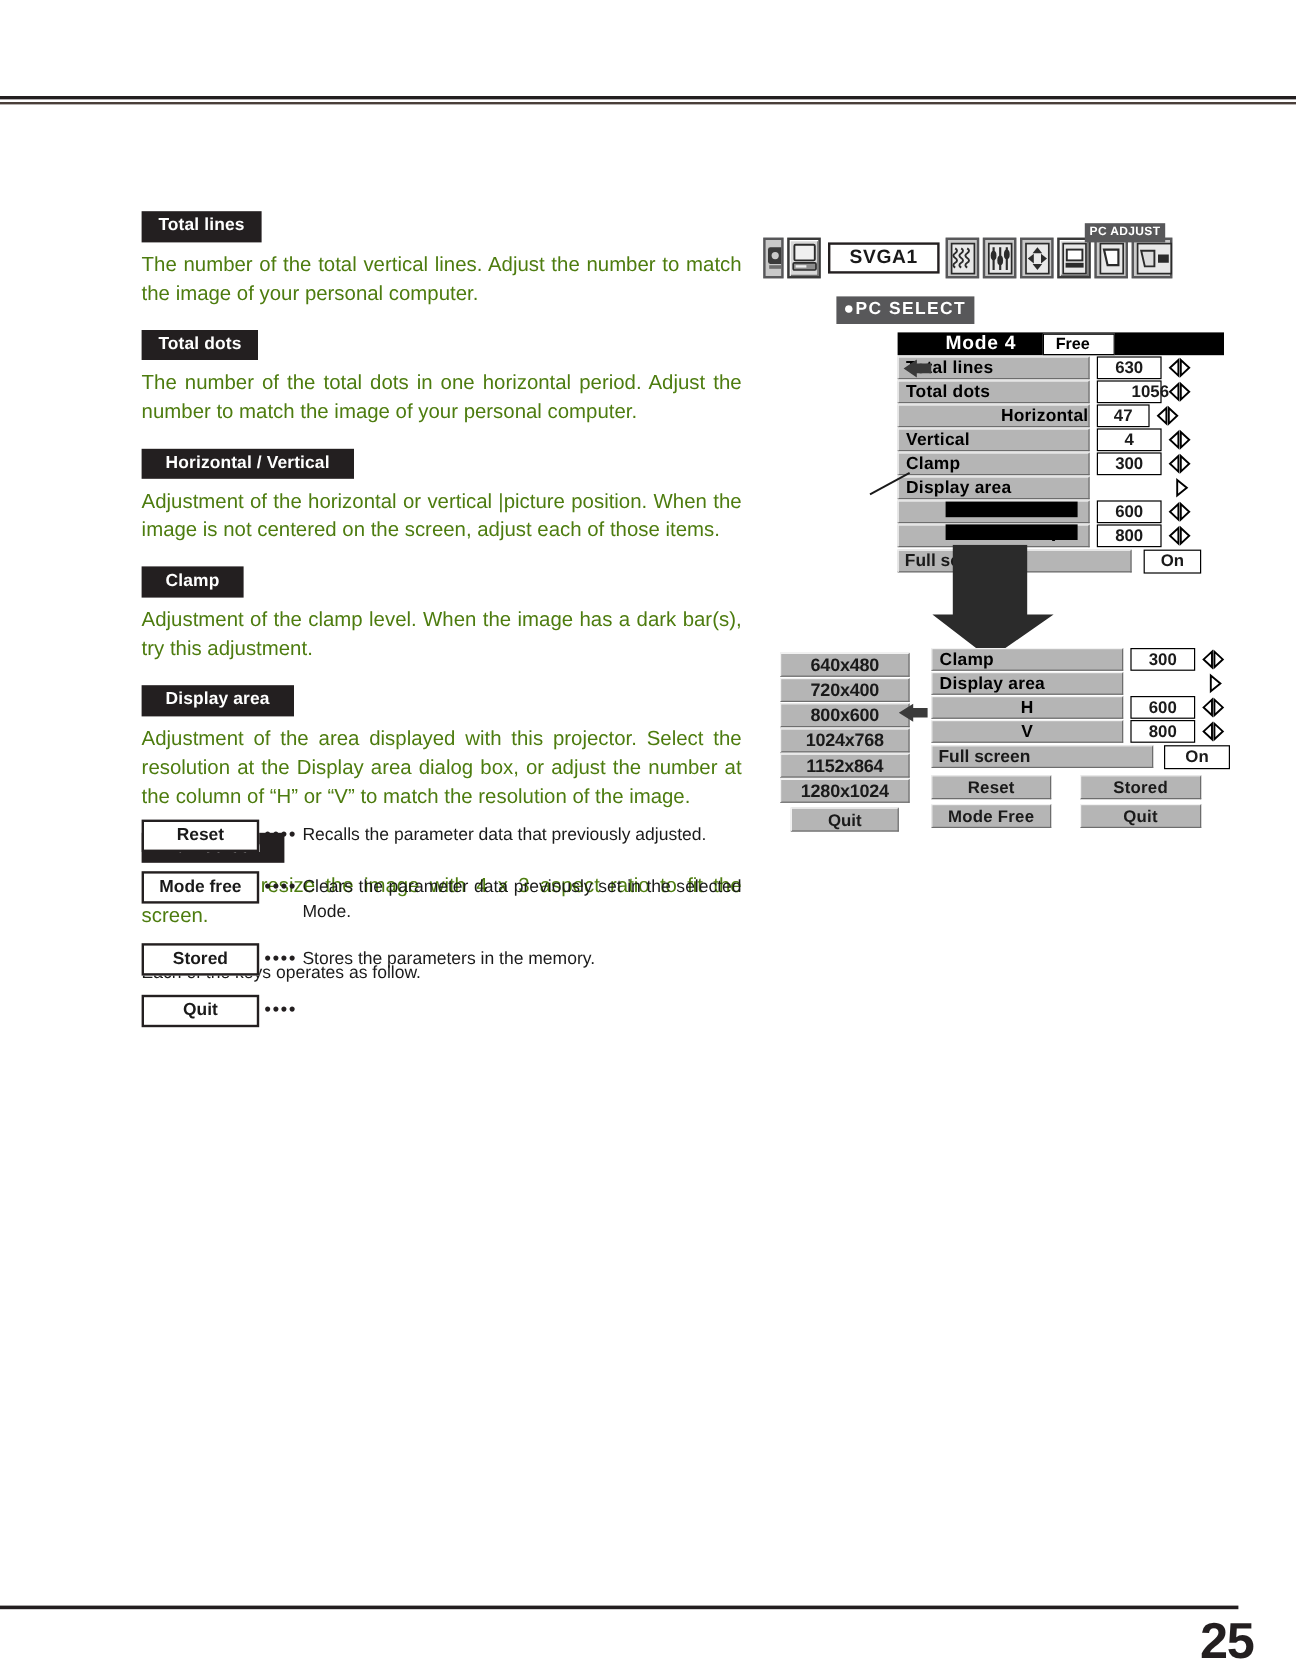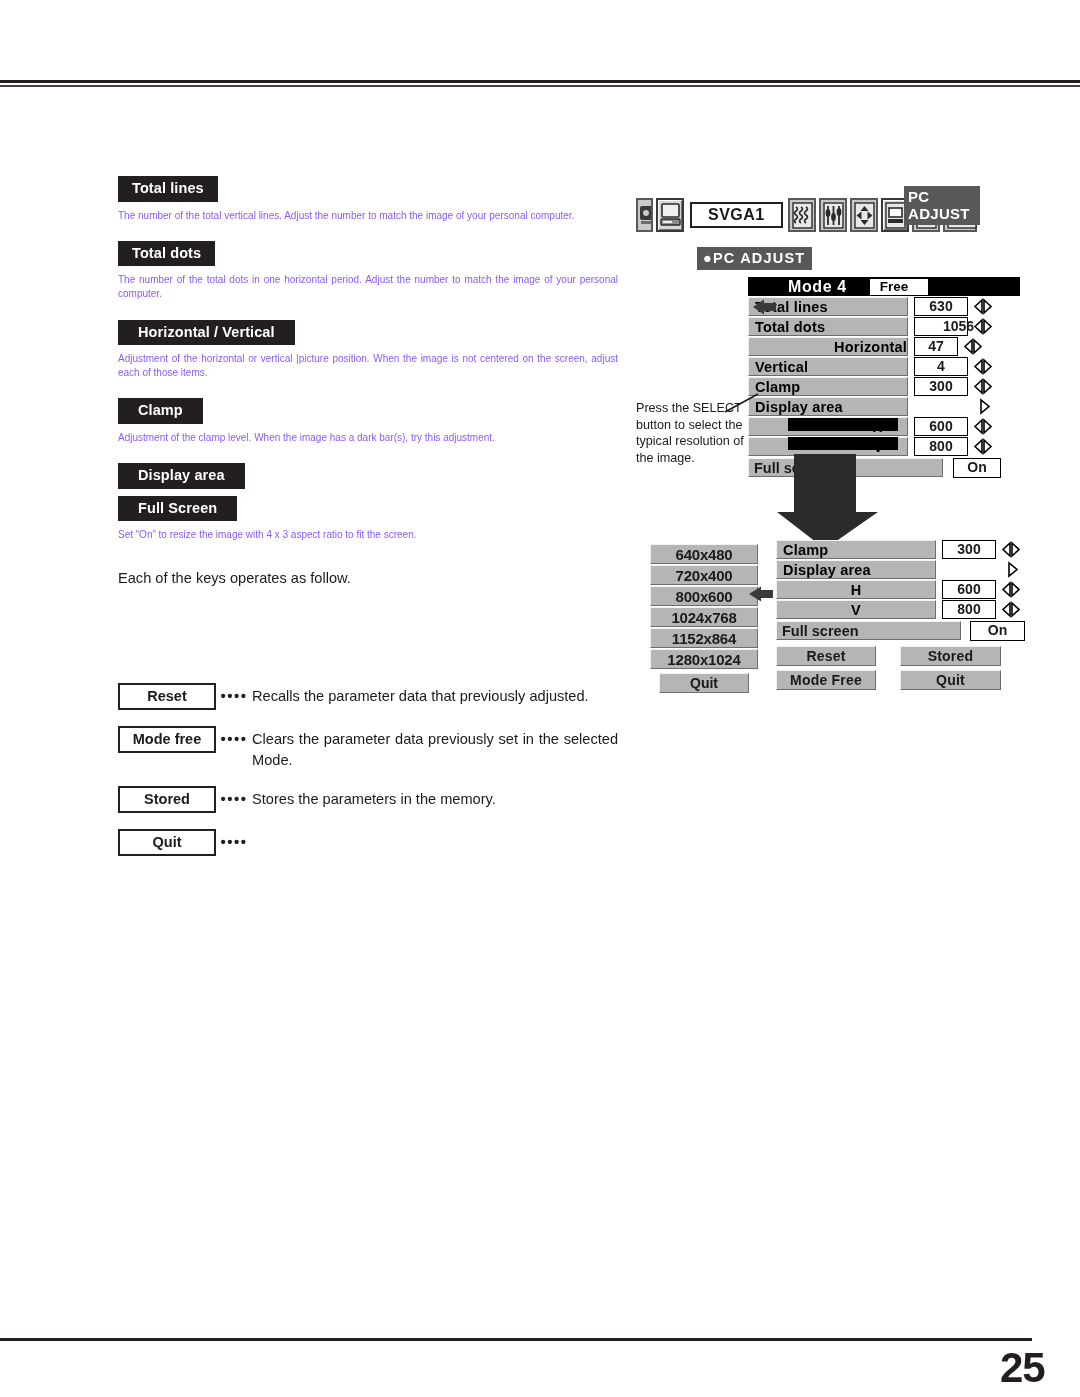--- a/index.html
+++ b/index.html
@@ -18,21 +18,21 @@
   .rule-bottom{position:absolute;left:0;width:1032px;height:3px;background:#231f20;}
   .page-num{position:absolute;font-family:"Liberation Sans", sans-serif;
     font-weight:bold;font-size:42px;color:#231f20;letter-spacing:-1px;}
 
   
   .col-left{position:absolute;left:118px;top:176px;width:500px;}
   .sec-head{display:inline-block;background:#231f20;color:#ffffff;
     font-weight:bold;font-size:14.5px;line-height:1;
     padding:5px 14px 6px 14px;margin:0 0 7px 0;letter-spacing:0.1px;}
   .sec-head.indent{padding-left:20px;padding-right:20px;}
-  .body-text{font-size:10px;line-height:1.42;color:#8b5cf6;
+  .body-text{font-size:17px;line-height:1.42;color:#4d7c0f;
     text-align:justify;margin:0 0 18px 0;}
   .body-text.last{margin-bottom:20px;}
   .plain-line{font-size:14.6px;line-height:1.42;margin:26px 0 18px 0;}
 
   
   .keys{position:absolute;left:118px;top:683px;width:500px;}
   .key-row{display:flex;align-items:flex-start;margin-bottom:16px;}
   .key-btn{width:98px;min-height:24px;border:2px solid #231f20;
     background:#ffffff;text-align:center;font-weight:bold;font-size:14.5px;
     line-height:21px;padding:1px 0;box-sizing:border-box;flex:0 0 auto;}
@@ -49,21 +49,21 @@
   .menubar{position:absolute;left:0;top:6px;display:flex;align-items:center;}
   .mb-icon{width:28px;height:34px;margin-right:3px;box-sizing:border-box;
     border:2px solid #58585a;background:#c9c9c9;position:relative;}
   .mb-icon.sel{background:#d8d8d8;border-color:#3a3a3a;
      box-shadow:inset 1px 1px 0 #ffffff, inset -1px -1px 0 #707070;}
   .mb-icon.half{width:17px;overflow:hidden;}
   .mb-label{border:2px solid #231f20;background:#ffffff;
     font-weight:bold;font-size:16px;padding:2px 16px;margin:0 5px 0 3px;
     letter-spacing:0.5px;}
   .tip{position:absolute;left:268px;top:-12px;background:#58585a;
-    color:#ffffff;font-weight:bold;font-size:15px;letter-spacing:0.3px;
+    color:#ffffff;font-weight:bold;font-size:10px;letter-spacing:0.3px;
     padding:2px 4px 3px 4px;}
 
   .menu-title{position:absolute;left:61px;top:55px;background:#58585a;
     color:#ffffff;font-weight:bold;font-size:14.5px;
     letter-spacing:1.2px;padding:3px 7px 4px 6px;}
 
   
   .dlg{position:absolute;}
   .dlg-header{background:#000000;color:#ffffff;font-weight:bold;font-size:16px;
     height:19px;line-height:19px;display:flex;align-items:center;}
@@ -153,20 +153,21 @@
     <p class="body-text">Adjustment of the horizontal or vertical |picture position.  When the image is not centered on the screen, adjust each of those items.</p>
   </div>
 
   <div>
     <div class="sec-head indent">Clamp</div>
     <p class="body-text">Adjustment of the clamp level.  When the image has a dark bar(s), try this adjustment.</p>
   </div>
 
   <div>
     <div class="sec-head indent">Display area</div>
+    <p class="body-text">Adjustment of the area displayed with this projector.  Select the resolution at the Display area dialog box, or adjust the number at the column of “H” or  “V” to match the resolution of the image.</p>
   </div>
 
   <div>
     <div class="sec-head indent">Full Screen</div>
     <p class="body-text last">Set “On” to resize the image with 4 x 3 aspect ratio to fit the screen.</p>
   </div>
 
   <p class="plain-line">Each of the keys operates as follow.</p>
 </div>
 
@@ -259,21 +260,21 @@
       <svg width="33" height="30" viewBox="0 0 33 30" style="margin:1px 0 0 1px;">
         <rect x="2" y="2" width="28" height="25" fill="#e8e8e8" stroke="#2b2b2b" stroke-width="1.4"></rect>
         <path d="M5 8 l11 0 l0 13 l-8 0 z" fill="#dcdcdc" stroke="#2b2b2b" stroke-width="1.6"></path>
         <path d="M19 11 l9 0 l0 7 l-9 0 z" fill="#2b2b2b"></path>
       </svg>
     </div>
 
     <div class="tip">PC ADJUST</div>
   </div>
 
-  <div class="menu-title">●PC  ADJUST</div>
+  <div class="menu-title">●PC  SELECT</div>
 
   <div class="dlg" style="left:112px;top:85px;width:272px;">
 
     <div class="dlg-header">
       <span class="mode">Mode 4</span>
       <span class="free">Free</span>
     </div>
 
     <div class="row">
       <div class="cell-label" style="width:160px;">Total lines</div>
@@ -454,21 +455,20 @@
       <div class="osd-btn" style="width:101px;">Stored</div>
     </div>
 
     <div class="btnrow" style="margin-top:4px;">
       <div class="osd-btn" style="width:100px;">Mode Free</div>
       <div style="width:24px;"></div>
       <div class="osd-btn" style="width:101px;">Quit</div>
     </div>
   </div>
 
-  <div class="caption">Press the SELECT button to select the typical resolution of the image.</div>
   <div class="leader" style="left:88px;top:200px;">
     <svg width="36" height="22" viewBox="0 0 36 22">
         <path d="M1 20 L34 2" stroke="#1a1a1a" stroke-width="1.6" fill="none"></path>
       </svg>
   </div>
 
 </div>
 
 <div class="rule-bottom" style="left:0px;top:1338px;"></div>
 <div class="page-num" style="left:1000px;top:1344px;">25</div>

